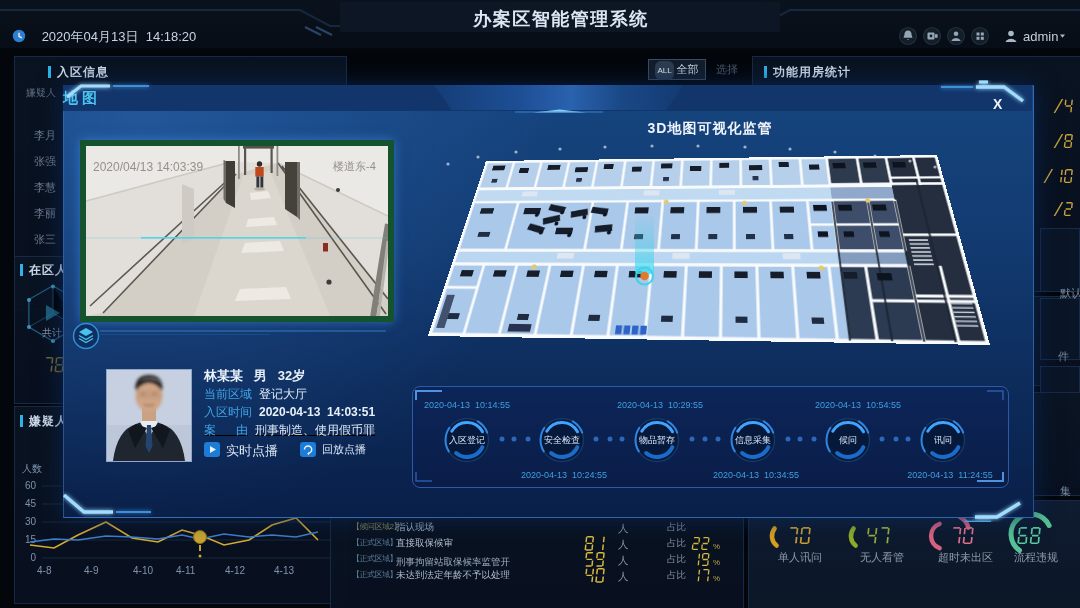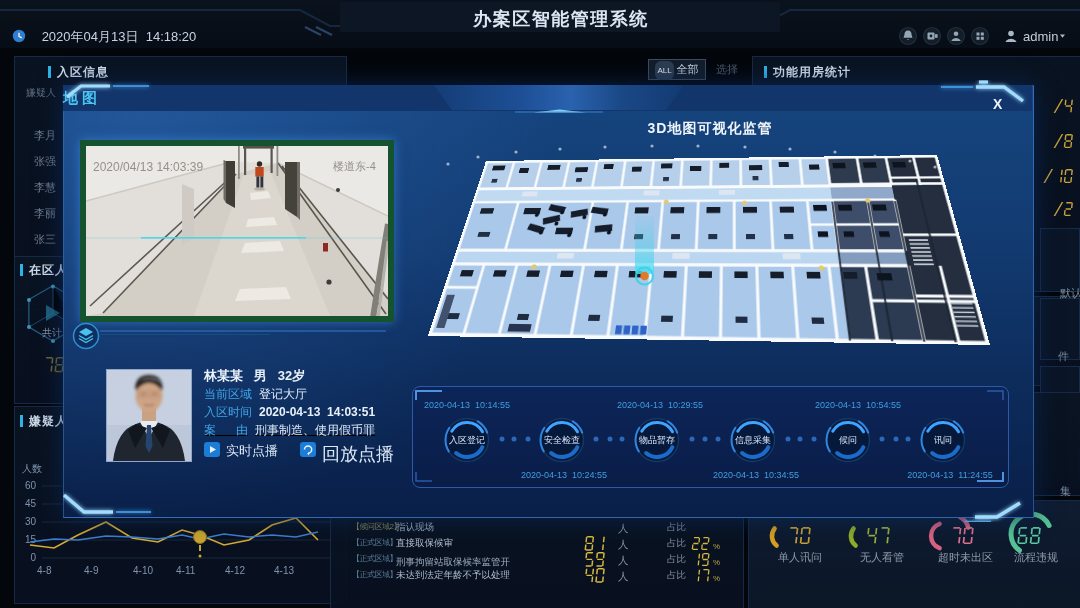--- a/index.html
+++ b/index.html
@@ -453,21 +453,21 @@
 
 <div class="abs" style="left:204px;top:441px;width:220px;height:18px;">
   <svg width="220" height="18" style="display:block;position:absolute;top:0;left:0;">
     <rect x="0" y="1" width="16" height="15" rx="3" fill="#1d7cd6"></rect>
     <path d="M6 5 L12 8.5 L6 12 Z" fill="#eaf4fd"></path>
     <rect x="96" y="1" width="16" height="15" rx="3" fill="#1d7cd6"></rect>
     <path d="M100.5 8.5 a3.6 3.6 0 1 1 3.6 3.6" stroke="#eaf4fd" stroke-width="1.5" fill="none"></path>
     <path d="M103 12.5 l2.5 -0.8 l-0.6 2.6 Z" fill="#eaf4fd"></path>
   </svg>
   <span style="position:absolute;left:22px;top:1px;color:#dce8f6;font-size:13px;">实时点播</span>
-  <span style="position:absolute;left:118px;top:1px;color:#dce8f6;font-size:18px;">回放点播</span>
+  <span style="position:absolute;left:118px;top:1px;color:#dce8f6;font-size:11px;">回放点播</span>
 </div>
 
 <div class="abs" style="left:560px;top:120px;width:300px;text-align:center;color:#eef4fb;font-size:14px;font-weight:bold;letter-spacing:1px;">3D地图可视化监管</div>
 
 <div class="abs" style="left:420px;top:130px;width:560px;height:210px;
   transform-origin:0 0;
   transform:matrix3d(0.740821,-0.013835,0,-0.000125,-0.283463,0.646053,0,-0.000909,0,0,1,0,66,31,0,1);">
 <svg width="560" height="210" style="display:block" id="floorplan">
       <g>
         <rect x="0" y="0" width="560" height="210" fill="#a9c8ea"></rect>

